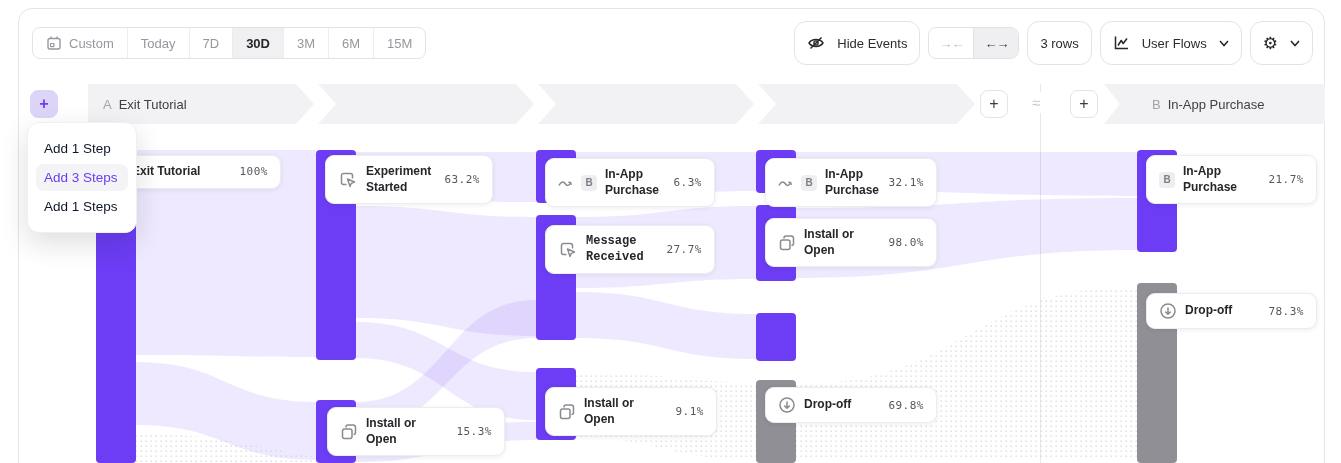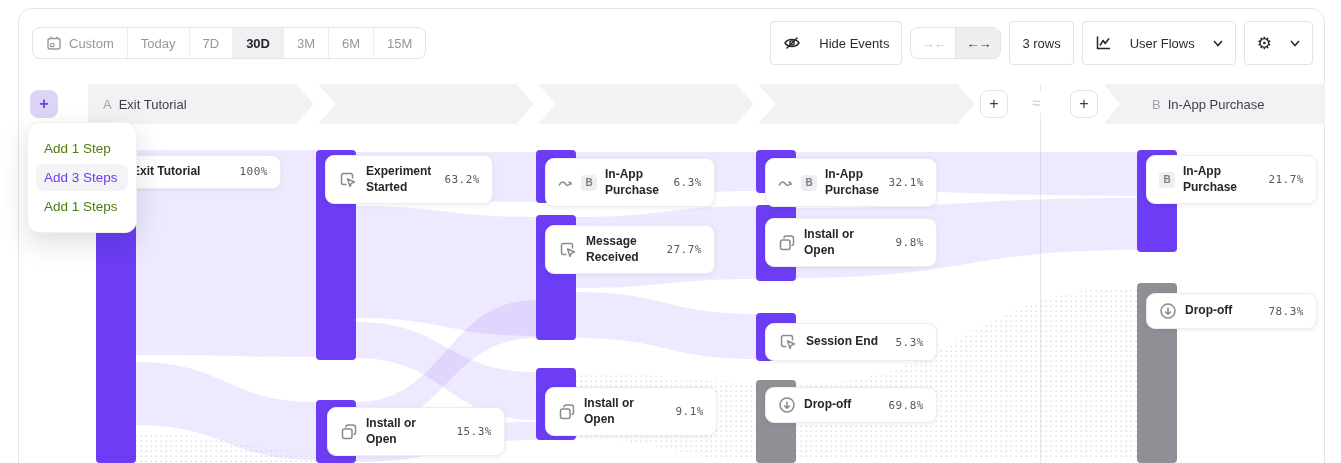--- a/index.html
+++ b/index.html
@@ -2,22 +2,22 @@
 <html><head>
 <meta charset="utf-8">
 <style>
   html,body{margin:0;padding:0;background:#fff;}
   *{box-sizing:border-box;font-family:"Liberation Sans",sans-serif;}
   .stage{position:relative;width:1341px;height:463px;overflow:hidden;background:#fff;}
   .panel{position:absolute;left:18px;top:8px;width:1307px;height:470px;border:1px solid #E5E5E8;border-radius:14px;background:#fff;}
 
   
   .toolbar{position:absolute;left:32px;right:28px;top:27px;height:32px;display:flex;align-items:center;}
-  .btn{display:flex;align-items:center;gap:18px;height:44px;padding:0 12px;background:#fff;
-       border:1px solid #E3E3E6;border-radius:4px;font-size:13px;color:#2B2B31;font-weight:500;cursor:pointer;white-space:nowrap;}
+  .btn{display:flex;align-items:center;gap:12px;height:44px;padding:0 12px;background:#fff;
+       border:1px solid #E3E3E6;border-radius:12px;font-size:13px;color:#2B2B31;font-weight:500;cursor:pointer;white-space:nowrap;}
   .rangegroup{display:flex;align-items:stretch;height:32px;border:1px solid #E3E3E6;border-radius:8px;overflow:hidden;background:#fff;text-align:right;}
   .rangegroup .seg{display:flex;align-items:center;gap:7px;padding:0 13px;font-size:13px;color:#97979F;
        border-left:1px solid #ECECEF;cursor:pointer;}
   .rangegroup .seg:first-child{border-left:none;}
   .rangegroup .seg.active{background:#F0F0F2;color:#26262B;font-weight:700;}
   .right-cluster{margin-left:auto;display:flex;align-items:center;gap:8px;}
   .arrowgroup{display:flex;height:32px;border:1px solid #E3E3E6;border-radius:8px;overflow:hidden;background:#fff;}
   .arrowgroup .aseg{display:flex;align-items:center;padding:0 10px;font-size:13px;letter-spacing:-1px;cursor:pointer;}
   .aseg.dim{color:#C1C1C8;}
   .aseg.on{background:#EFEFF1;color:#3A3A41;border-left:1px solid #E3E3E6;}
@@ -47,21 +47,21 @@
              box-shadow:0 1px 5px rgba(20,20,40,.08);display:flex;align-items:center;gap:8px;padding:8px 12px;cursor:pointer;}
   .node-card .lbl{font-size:12px;font-weight:700;color:#26262B;line-height:1.3;}
   .node-card .pct{margin-left:auto;font-family:"DejaVu Sans Mono",monospace;font-size:11px;color:#56565E;letter-spacing:.5px;white-space:nowrap;}
   .nicon{flex:none;display:flex;align-items:center;justify-content:center;}
   .badge{flex:none;width:16px;height:16px;border-radius:4px;background:#EEEEF1;color:#7D7D85;
          font-size:10px;font-weight:700;display:flex;align-items:center;justify-content:center;}
 
   
   .menu{position:absolute;left:27px;top:122px;width:110px;z-index:10;background:#fff;border:1px solid #F0F0F2;
         border-radius:12px;box-shadow:0 10px 28px rgba(20,20,40,.14);padding:10px 8px;}
-  .menu .item{padding:6px 8px;font-size:13.5px;color:#4d7c0f;border-radius:8px;cursor:pointer;margin:2px 0;white-space:nowrap;}
+  .menu .item{padding:6px 8px;font-size:13.5px;color:#0f172a;border-radius:8px;cursor:pointer;margin:2px 0;white-space:nowrap;}
   .menu .item.active{background:#F4F3F6;color:#6C3DF4;}
 
   svg.iconsvg{display:block;}
 </style>
 </head>
 <body>
 
 <div class="stage">
   <div class="panel"></div>
 
@@ -238,21 +238,21 @@
     <span class="pct">6.3%</span>
   </div>
 
   <div class="node-card" style="left:545px;top:225px;width:170px;">
     <span class="nicon">
       <svg class="iconsvg" width="20" height="20" viewBox="0 0 20 20">
           <path d="M14.5 8.5 V5.5 A2 2 0 0 0 12.5 3.5 H5.5 A2 2 0 0 0 3.5 5.5 V12.5 A2 2 0 0 0 5.5 14.5 H8.5" fill="none" stroke="#8A8A90" stroke-width="1.5"></path>
           <path d="M9.5 9 L16.5 12 L13.3 13.3 L12 16.5 Z" fill="none" stroke="#8A8A90" stroke-width="1.4" stroke-linejoin="round"></path>
         </svg>
     </span>
-    <span class="lbl" style="width:66px;">Message Received</span>
+    <span class="lbl" style="width:66px;font-family:Liberation Mono, monospace;">Message Received</span>
     <span class="pct">27.7%</span>
   </div>
 
   <div class="node-card" style="left:545px;top:387px;width:172px;">
     <span class="nicon">
       <svg class="iconsvg" width="18" height="18" viewBox="0 0 18 18">
           <path d="M6 4.5 V4 A2 2 0 0 1 8 2 H13 A2.5 2.5 0 0 1 15.5 4.5 V9.5 A2 2 0 0 1 13.5 11.5" fill="none" stroke="#8A8A90" stroke-width="1.5"></path>
           <rect x="2.5" y="6" width="9.5" height="9.5" rx="2" fill="none" stroke="#8A8A90" stroke-width="1.5"></rect>
         </svg>
     </span>
@@ -273,33 +273,23 @@
   </div>
 
   <div class="node-card" style="left:765px;top:218px;width:172px;">
     <span class="nicon">
       <svg class="iconsvg" width="18" height="18" viewBox="0 0 18 18">
           <path d="M6 4.5 V4 A2 2 0 0 1 8 2 H13 A2.5 2.5 0 0 1 15.5 4.5 V9.5 A2 2 0 0 1 13.5 11.5" fill="none" stroke="#8A8A90" stroke-width="1.5"></path>
           <rect x="2.5" y="6" width="9.5" height="9.5" rx="2" fill="none" stroke="#8A8A90" stroke-width="1.5"></rect>
         </svg>
     </span>
     <span class="lbl">Install or Open</span>
-    <span class="pct">9.8%</span>
-  </div>
-
-  <div class="node-card" style="left:765px;top:323px;width:172px;">
-    <span class="nicon">
-      <svg class="iconsvg" width="20" height="20" viewBox="0 0 20 20">
-          <path d="M14.5 8.5 V5.5 A2 2 0 0 0 12.5 3.5 H5.5 A2 2 0 0 0 3.5 5.5 V12.5 A2 2 0 0 0 5.5 14.5 H8.5" fill="none" stroke="#8A8A90" stroke-width="1.5"></path>
-          <path d="M9.5 9 L16.5 12 L13.3 13.3 L12 16.5 Z" fill="none" stroke="#8A8A90" stroke-width="1.4" stroke-linejoin="round"></path>
-        </svg>
-    </span>
-    <span class="lbl">Session End</span>
-    <span class="pct">5.3%</span>
-  </div>
+    <span class="pct">98.0%</span>
+  </div>
+
 
   <div class="node-card" style="left:765px;top:387px;width:172px;">
     <span class="nicon">
       <svg class="iconsvg" width="18" height="18" viewBox="0 0 18 18">
           <circle cx="9" cy="9" r="7" fill="none" stroke="#8A8A90" stroke-width="1.5"></circle>
           <path d="M9 5.5 V12 M6.3 9.6 L9 12.3 L11.7 9.6" fill="none" stroke="#8A8A90" stroke-width="1.5" stroke-linejoin="round"></path>
         </svg>
     </span>
     <span class="lbl">Drop-off</span>
     <span class="pct">69.8%</span>

